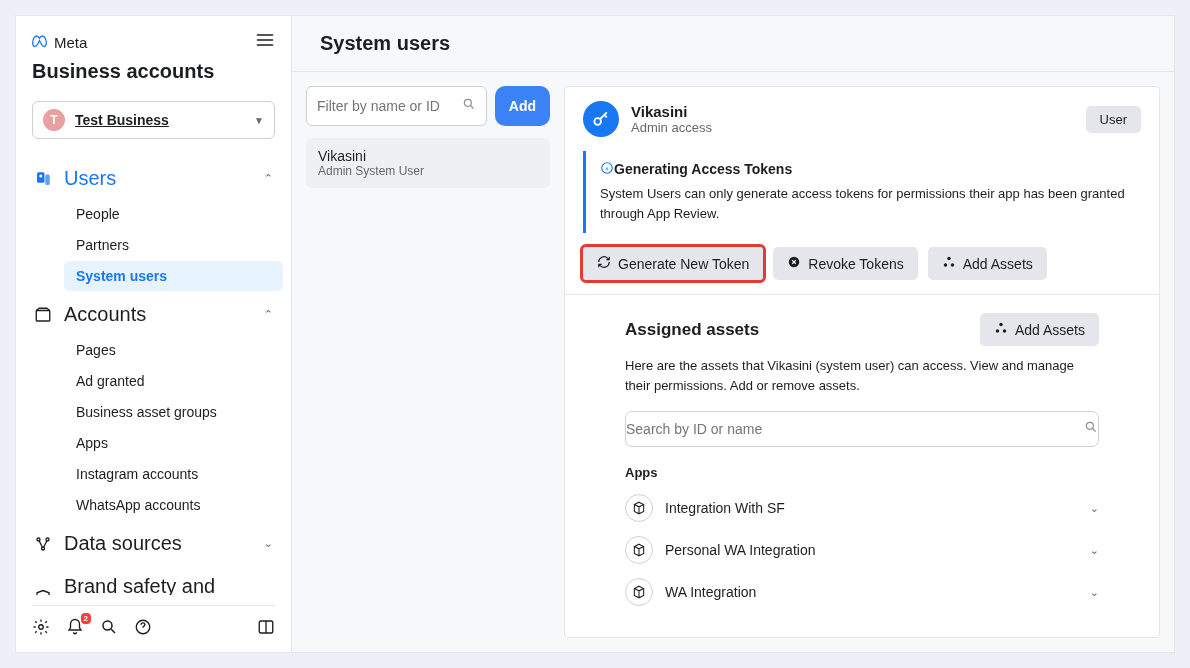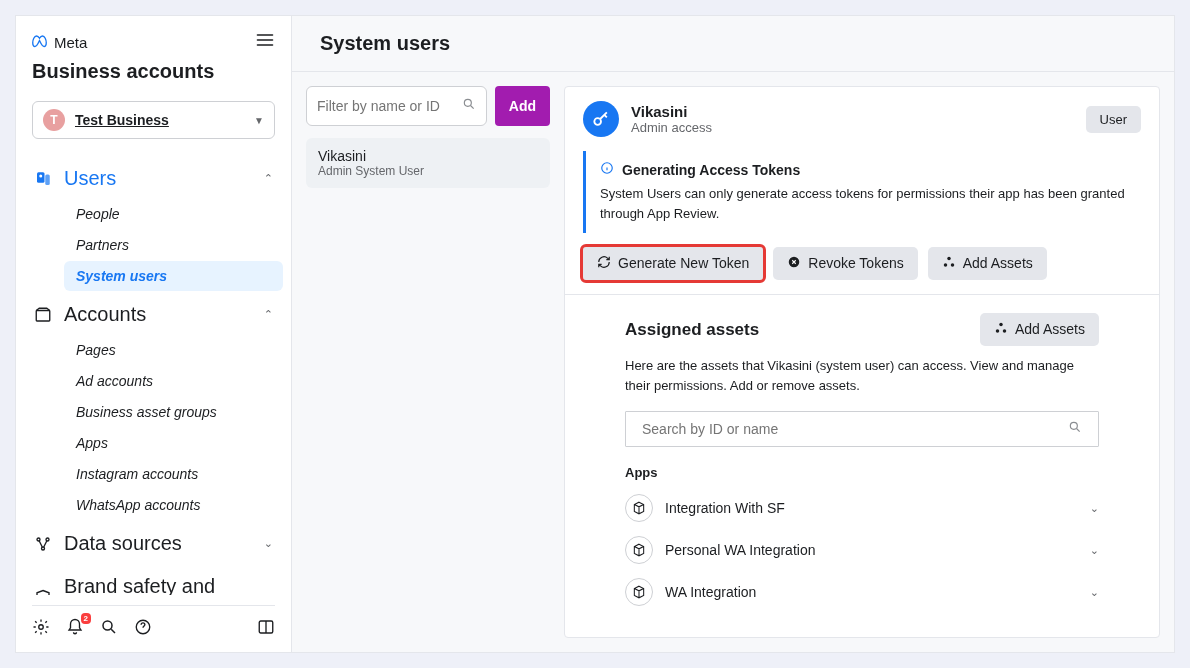--- a/index.html
+++ b/index.html
@@ -19,58 +19,58 @@
 .caret { font-size: 10px; color: #65676b; }
 .nav { flex: 1; padding: 20px 8px 0; overflow-y: auto; }
 .nav-section { margin-bottom: 4px; }
 .nav-section-header { display: flex; align-items: center; justify-content: space-between; padding: 8px 10px; cursor: pointer; border-radius: 6px; }
 .nav-section-left { display: flex; align-items: center; gap: 12px; }
 .nav-icon { width: 18px; height: 18px; display: flex; align-items: center; justify-content: center; color: #1c1e21; }
 .nav-section-title { font-size: 20px; font-weight: 400; color: #1c1e21; }
 .nav-section-header.active .nav-section-title,
 .nav-section-header.active .nav-icon { color: #1877f2; }
 .chev { font-size: 11px; color: #65676b; }
-.nav-sub { padding-left: 40px; font-style: italic; }
+.nav-sub { padding-left: 40px; }
 .nav-sub-item { display: block; padding: 7px 12px; font-size: 14px; color: #1c1e21; cursor: pointer; border-radius: 6px; margin: 1px 0; }
 .nav-sub-item.active { background: #e7f3ff; color: #1877f2; font-weight: 600; }
 .bottom-bar { border-top: 1px solid #e4e6eb; margin: 10px 16px 0; padding: 12px 0; display: flex; align-items: center; justify-content: space-between; }
 .bottom-icons { display: flex; gap: 16px; align-items: center; }
 .bottom-icon { cursor: pointer; position: relative; color: #1c1e21; }
 .badge { position: absolute; top: -5px; right: -7px; background: #fa3e3e; color: #fff; border-radius: 4px; font-size: 8px; padding: 1px 3px; font-weight: 600; }
 .main { flex: 1; background: #f7f8fa; display: flex; flex-direction: column; overflow: hidden; }
 .main-header { padding: 16px 28px; font-size: 20px; font-weight: 700; color: #1c1e21; border-bottom: 1px solid #e4e6eb; background:#f7f8fa; }
 .main-body { flex: 1; display: flex; gap: 14px; padding: 14px 14px 14px 14px; overflow: hidden; }
 .list-col { width: 244px; display: flex; flex-direction: column; gap: 12px; }
 .filter-row { display: flex; gap: 8px; }
 .filter-input { flex: 1; border: 1px solid #ced0d4; border-radius: 6px; background: #fff; padding: 6px 10px; display: flex; align-items: center; justify-content: space-between; }
 .filter-input input { border: none; outline: none; width: 100%; font-size: 14px; background: transparent; }
 .search-ic { color: #8a8d91; }
-.add-btn { background: #a21caf; color: #fff; border: none; border-radius: 4px; padding: 12px 14px; font-size: 14px; font-weight: 600; cursor: pointer; }
+.add-btn { background: #3b82f6; color: #fff; border: none; border-radius: 10px; padding: 12px 14px; font-size: 14px; font-weight: 600; cursor: pointer; }
 .user-list-item { background: #eef1f4; border-radius: 6px; padding: 10px 12px; cursor: pointer; }
 .user-list-name { font-size: 14px; color: #1c1e21; }
 .user-list-sub { font-size: 12px; color: #65676b; }
 .detail-col { flex: 1; background: #fff; border: 1px solid #e4e6eb; border-radius: 4px; overflow-y: auto; }
 .detail-header { padding: 14px 18px; display: flex; align-items: center; justify-content: space-between; }
 .detail-header-left { display: flex; align-items: center; gap: 12px; }
 .key-circle { width: 36px; height: 36px; border-radius: 50%; background: #1877f2; display: flex; align-items: center; justify-content: center; color: #fff; }
 .detail-name { font-size: 15px; font-weight: 700; color: #1c1e21; }
 .detail-role { font-size: 13px; color: #65676b; }
 .edit-btn { background: #e4e6eb; border: none; border-radius: 5px; padding: 6px 14px; font-size: 13px; cursor: pointer; color: #1c1e21; }
 .info-box { margin: 0 18px 14px; border-left: 3px solid #1877f2; background: #fff; padding: 10px 14px; }
-.info-title-row { display: flex; align-items: center; gap: 8px; font-size: 14px; font-weight: 700; color: #1c1e21; }
+.info-title-row { display: flex; font-size: 14px; font-weight: 700; color: #1c1e21; }
 .info-ic { color: #1877f2; }
 .info-text { font-size: 13px; color: #1c1e21; margin-top: 6px; line-height: 1.5; }
 .action-row { display: flex; gap: 10px; padding: 0 18px 14px; border-bottom: 1px solid #e4e6eb; }
-.action-btn { background: #e4e6eb; border: none; border-radius: 5px; padding: 8px 14px; font-size: 14px; display: flex; align-items: flex-start; gap: 7px; cursor: pointer; color: #1c1e21; font-weight: 500; }
+.action-btn { background: #e4e6eb; border: none; border-radius: 5px; padding: 8px 14px; font-size: 14px; display: flex; align-items: center; gap: 7px; cursor: pointer; color: #1c1e21; font-weight: 500; }
 .action-btn.highlighted { outline: 3px solid #e53935; outline-offset: 0px; border-radius: 3px; }
 .assigned-section { padding: 18px 60px 20px; }
 .assigned-header { display: flex; justify-content: space-between; align-items: center; }
 .assigned-title { font-size: 17px; font-weight: 700; color: #1c1e21; }
 .assigned-desc { font-size: 13px; color: #1c1e21; margin-top: 10px; line-height: 1.5; }
-.asset-search { margin-top: 16px; border: 1px solid #ced0d4; border-radius: 1px; padding: 8px 16px; display: flex; align-items: center; justify-content: flex-end; }
+.asset-search { margin-top: 16px; border: 1px solid #ced0d4; border-radius: 7px; padding: 8px 0; display: flex; align-items: center; justify-content: flex-end; }
 .asset-search input { border: none; outline: none; width: 100%; font-size: 14px; }
 .apps-label { font-size: 13px; font-weight: 600; color: #1c1e21; margin-top: 18px; }
 .asset-row { display: flex; align-items: center; justify-content: space-between; margin-top: 14px; cursor: pointer; gap: 21px; }
 .asset-left { display: flex; align-items: center; gap: 12px; }
 .asset-icon { width: 28px; height: 28px; border: 1px solid #ced0d4; border-radius: 50%; display: flex; align-items: center; justify-content: center; color: #1c1e21; }
 .asset-name { font-size: 14px; color: #1c1e21; }
 </style>
 </head>
 <body>
 
@@ -131,21 +131,21 @@
                   <rect x="3" y="6" width="18" height="14" rx="1"></rect>
                   <path d="M3 6l4-3h10l4 3"></path>
                 </svg>
             </span>
             <span class="nav-section-title">Accounts</span>
           </div>
           <span class="chev">⌃</span>
         </div>
         <div class="nav-sub">
           <a class="nav-sub-item">Pages</a>
-          <a class="nav-sub-item">Ad accounts</a>
+          <a class="nav-sub-item">Ad granted</a>
           <a class="nav-sub-item">Business asset groups</a>
           <a class="nav-sub-item">Apps</a>
           <a class="nav-sub-item">Instagram accounts</a>
           <a class="nav-sub-item">WhatsApp accounts</a>
         </div>
       </div>
 
       <div class="nav-section">
         <div class="nav-section-header">
           <div class="nav-section-left">

